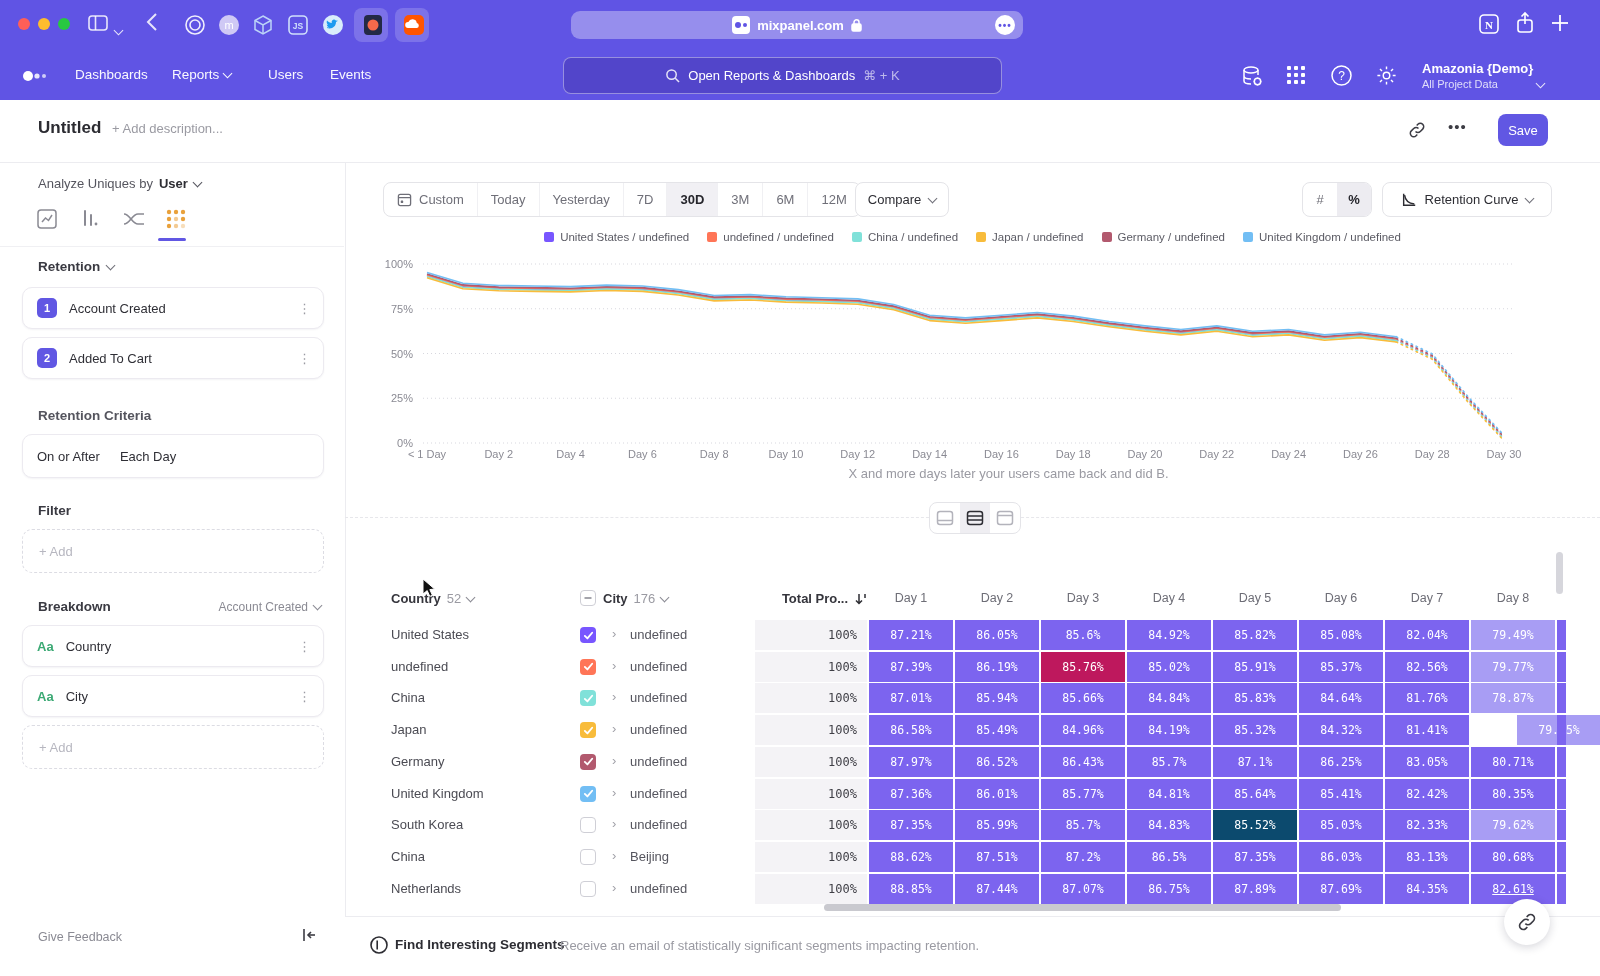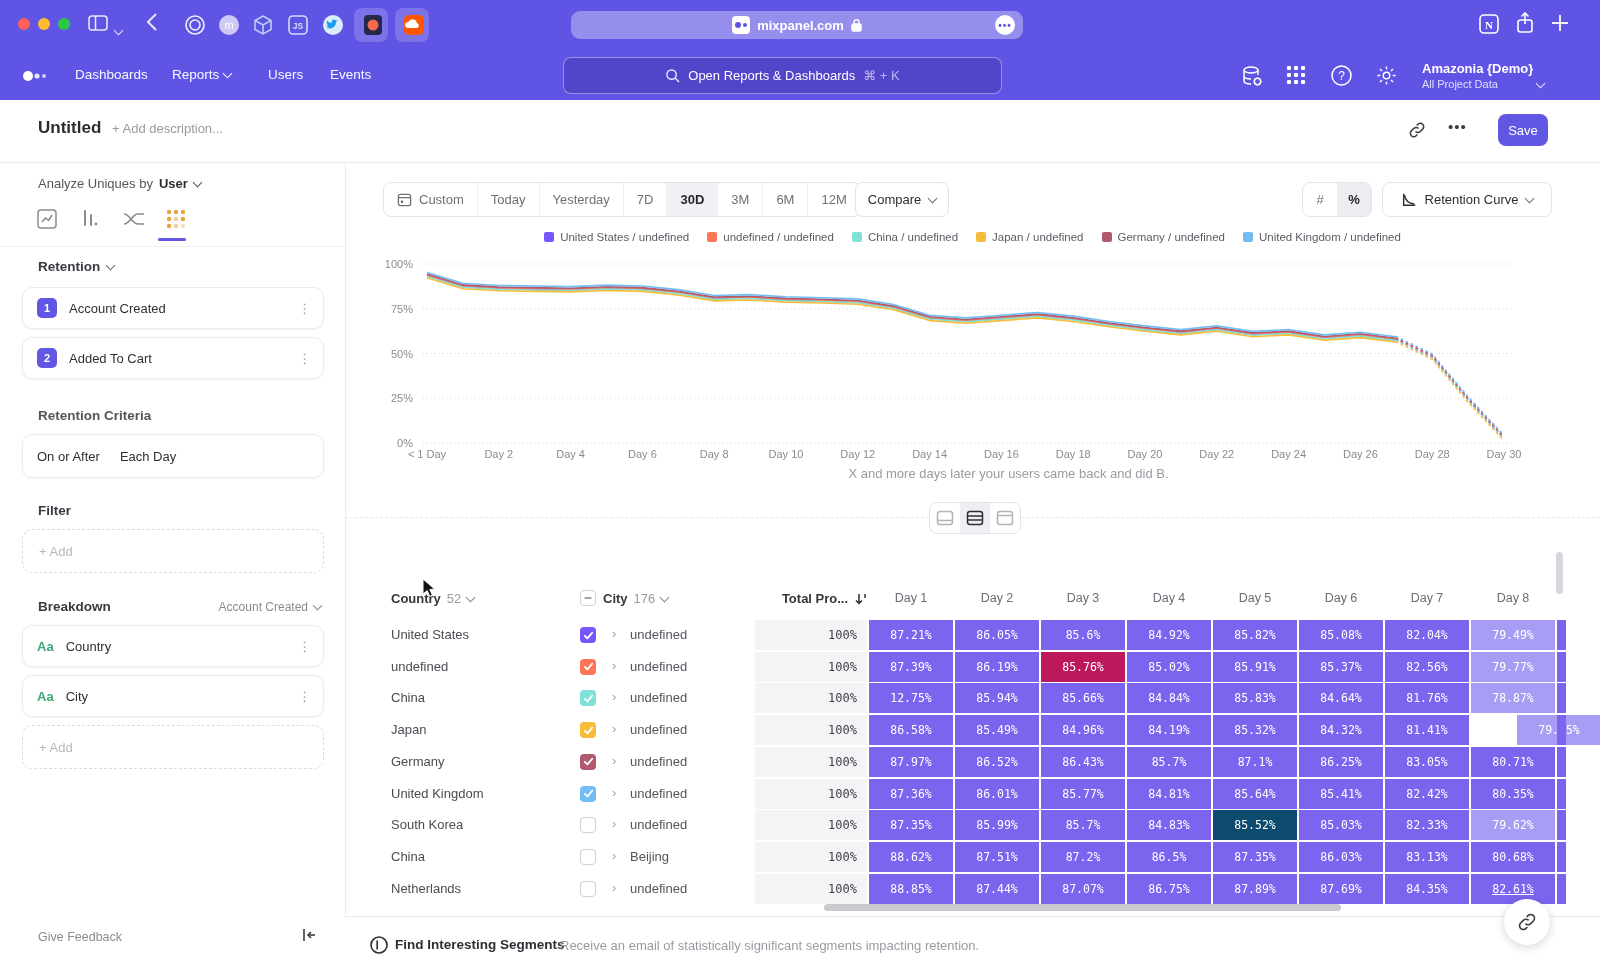--- a/index.html
+++ b/index.html
@@ -621,21 +621,21 @@
       <div class="trow" style="top: 63.4px;">
         <span class="country">China</span>
         <span class="cb" style="top: 7px; left: 235px; background: rgb(128, 225, 217);">
           <svg width="11" height="11" viewBox="0 0 12 12" fill="none" stroke="#fff" stroke-width="2" stroke-linecap="round" stroke-linejoin="round">
             <polyline points="2,6.5 4.8,9.2 10,3"></polyline>
           </svg>
         </span>
         <span class="rchev">›</span>
         <span class="city">undefined</span>
         <div class="totalcell">100%</div>
-        <div class="vcell" style="left: 524px; background: rgb(124, 100, 239);">12.75%</div>
+        <div class="vcell" style="left: 524px; background: rgb(124, 100, 239);">87.01%</div>
         <div class="vcell" style="left: 610px; background: rgb(124, 100, 239);">85.94%</div>
         <div class="vcell" style="left: 696px; background: rgb(124, 100, 239);">85.66%</div>
         <div class="vcell" style="left: 782px; background: rgb(124, 100, 239);">84.84%</div>
         <div class="vcell" style="left: 868px; background: rgb(124, 100, 239);">85.83%</div>
         <div class="vcell" style="left: 954px; background: rgb(124, 100, 239);">84.64%</div>
         <div class="vcell" style="left: 1040px; background: rgb(124, 100, 239);">81.76%</div>
         <div class="vcell" style="left: 1126px; background: rgb(168, 157, 244);">78.87%</div>
         <div class="vcell" style="left: 1212px; width: 9px; background: rgb(124, 100, 239);"></div>
       </div>
       <div class="trow" style="top: 95.1px;">

